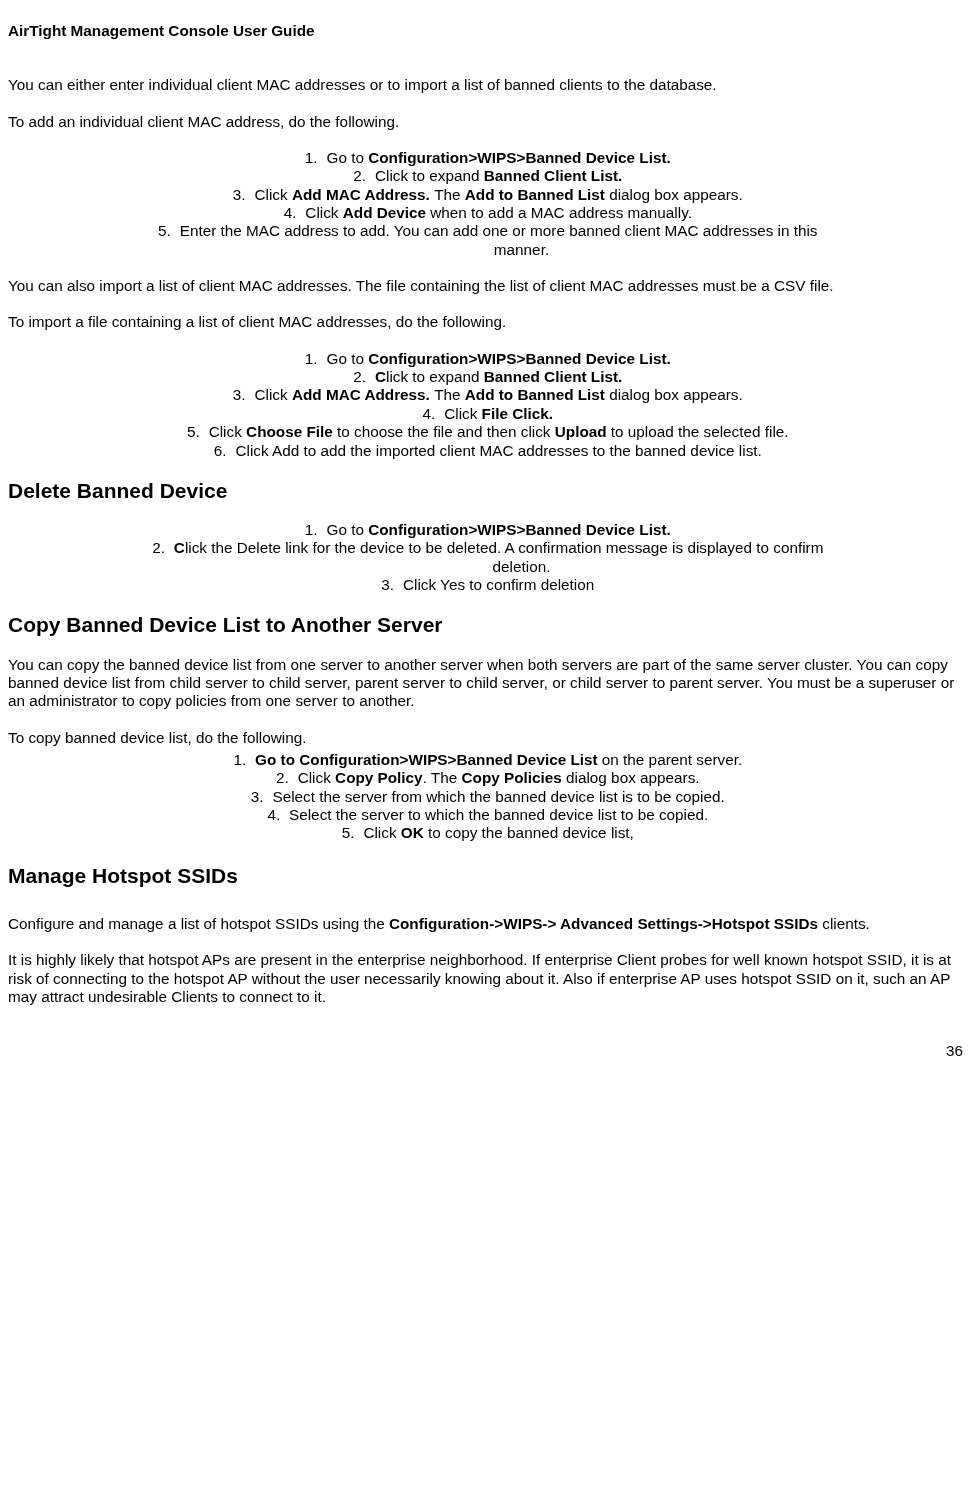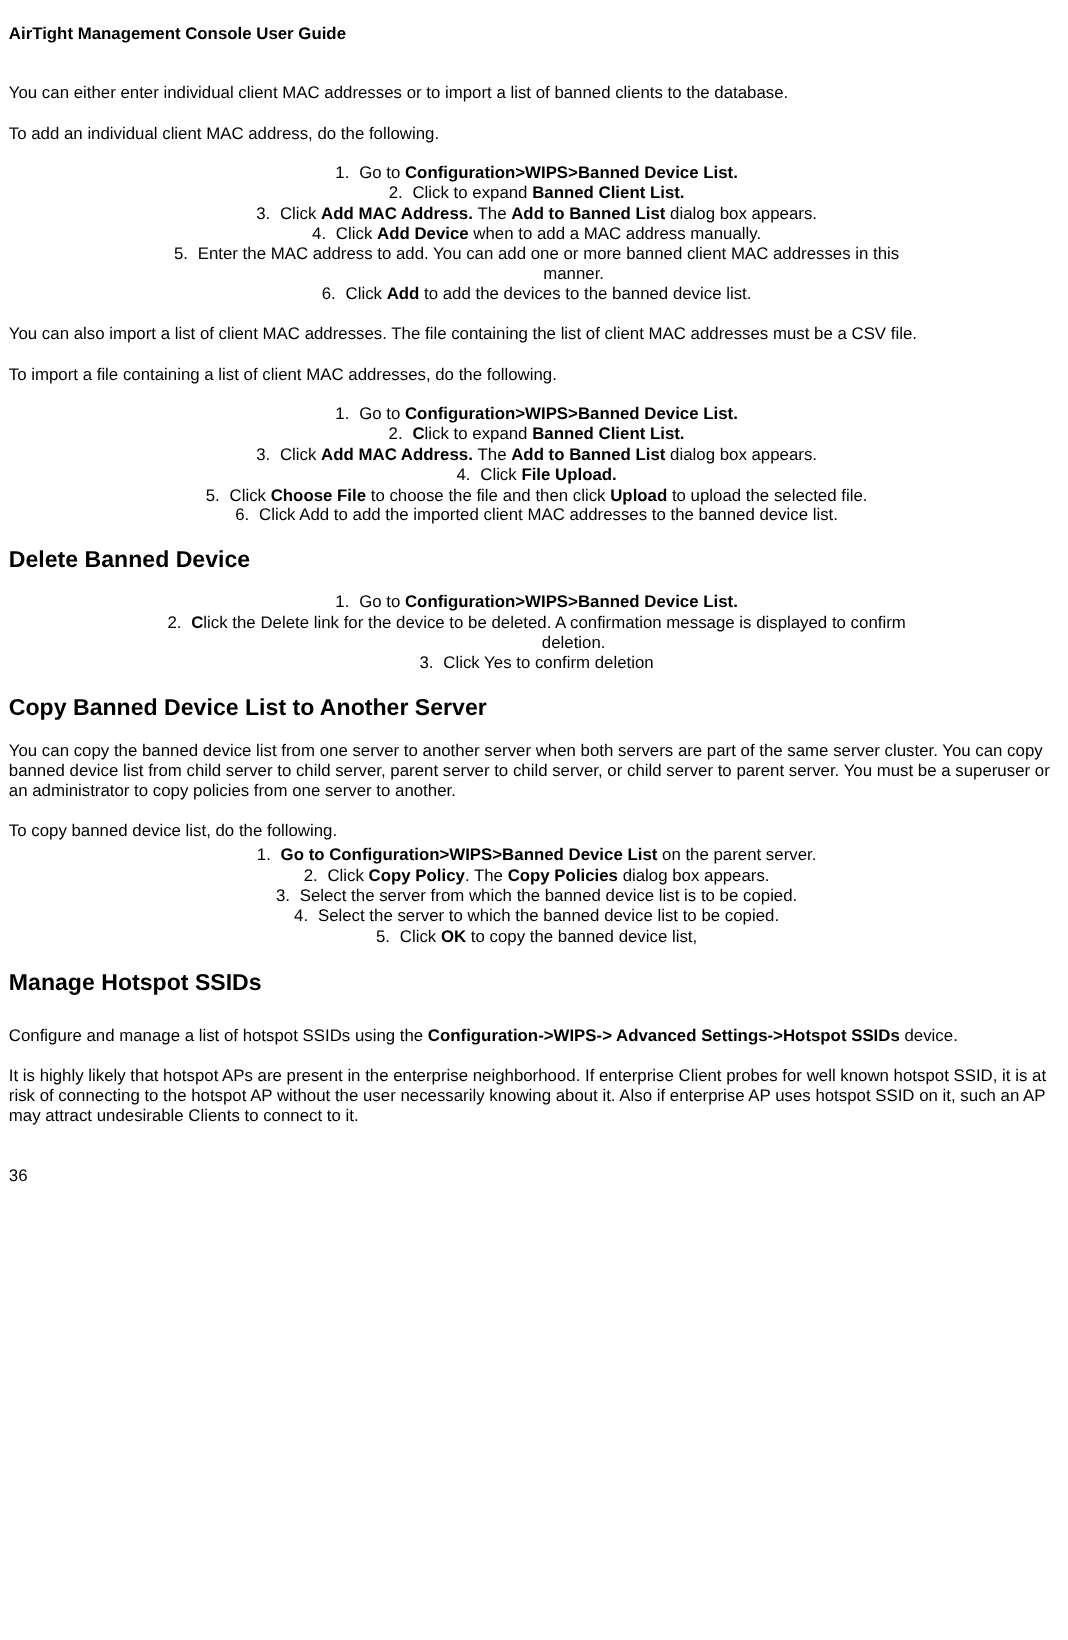--- a/index.html
+++ b/index.html
@@ -50,50 +50,50 @@
     margin: 18px 0 18px 0;
   }
   h1 {
     font-size: 21px;
     font-weight: bold;
     margin: 20px 0 27px 0;
   }
   .page-num {
     margin-top: 36px;
     font-size: 15.3px;
+    text-align: right;
   }
   b { font-weight: bold; }
 </style>
 </head>
 <body>
 
 <div class="header-title">AirTight Management Console User Guide</div>
 
 <p>You can either enter individual client MAC addresses or to import a list of banned clients to the database.</p>
 
 <p>To add an individual client MAC address, do the following.</p>
 
 <ol>
   <li><span class="num">1.</span> <span>Go to </span><b>Configuration&gt;WIPS&gt;Banned Device List.</b></li>
   <li><span class="num">2.</span> <span>Click to expand </span><b>Banned Client List.</b></li>
   <li><span class="num">3.</span> <span>Click </span><b>Add MAC Address. </b><span>The </span><b>Add to Banned List </b><span>dialog box appears.</span></li>
   <li><span class="num">4.</span> <span>Click </span><b>Add Device </b><span>when to add a MAC address manually.</span></li>
   <li><span class="num">5.</span> <span>Enter the MAC address to add. You can add one or more banned client MAC addresses in this</span><span class="cont">manner.</span></li>
-  <li><span class="num">6.</span> <span>Click </span><b>Add </b><span>to add the devices to the banned device list.</span></li>
 </ol>
 
 <p>You can also import a list of client MAC addresses. The file containing the list of client MAC addresses must be a CSV file.</p>
 
 <p>To import a file containing a list of client MAC addresses, do the following.</p>
 
 <ol>
   <li><span class="num">1.</span> <span>Go to </span><b>Configuration&gt;WIPS&gt;Banned Device List.</b></li>
   <li><span class="num">2.</span> <b>C</b><span>lick to expand </span><b>Banned Client List.</b></li>
   <li><span class="num">3.</span> <span>Click </span><b>Add MAC Address. </b><span>The </span><b>Add to Banned List </b><span>dialog box appears.</span></li>
-  <li><span class="num">4.</span> <span>Click </span><b>File Upload.</b></li>
+  <li><span class="num">4.</span> <span>Click </span><b>File Click.</b></li>
   <li><span class="num">5.</span> <span>Click </span><b>Choose File </b><span>to choose the file and then click </span><b>Upload </b><span>to upload the selected file.</span></li>
   <li><span class="num">6.</span> <span>Click Add to add the imported client MAC addresses to the banned device list.</span></li>
 </ol>
 
 <h2>Delete Banned Device</h2>
 
 <ol>
   <li><span class="num">1.</span> <span>Go to </span><b>Configuration&gt;WIPS&gt;Banned Device List.</b></li>
   <li><span class="num">2.</span> <b>C</b><span>lick the Delete link for the device to be deleted. A confirmation message is displayed to confirm</span><span class="cont">deletion.</span></li>
   <li><span class="num">3.</span> <span>Click Yes to confirm deletion</span></li>
@@ -108,17 +108,17 @@
 <ol>
   <li><span class="num">1.</span> <b>Go to Configuration&gt;WIPS&gt;Banned Device List </b><span>on the parent server.</span></li>
   <li><span class="num">2.</span> <span>Click </span><b>Copy Policy</b><span>. The </span><b>Copy Policies </b><span>dialog box appears.</span></li>
   <li><span class="num">3.</span> <span>Select the server from which the banned device list is to be copied.</span></li>
   <li><span class="num">4.</span> <span>Select the server to which the banned device list to be copied.</span></li>
   <li><span class="num">5.</span> <span>Click </span><b>OK </b><span>to copy the banned device list,</span></li>
 </ol>
 
 <h1>Manage Hotspot SSIDs</h1>
 
-<p><span>Configure and manage a list of hotspot SSIDs using the </span><b>Configuration-&gt;WIPS-&gt; Advanced Settings-&gt;Hotspot SSIDs </b><span>device.</span></p>
+<p><span>Configure and manage a list of hotspot SSIDs using the </span><b>Configuration-&gt;WIPS-&gt; Advanced Settings-&gt;Hotspot SSIDs </b><span>clients.</span></p>
 
 <p>It is highly likely that hotspot APs are present in the enterprise neighborhood. If enterprise Client probes for well known hotspot SSID, it is at risk of connecting to the hotspot AP without the user necessarily knowing about it. Also if enterprise AP uses hotspot SSID on it, such an AP may attract undesirable Clients to connect to it.</p>
 
 <div class="page-num">36</div>
 
 </body></html>

